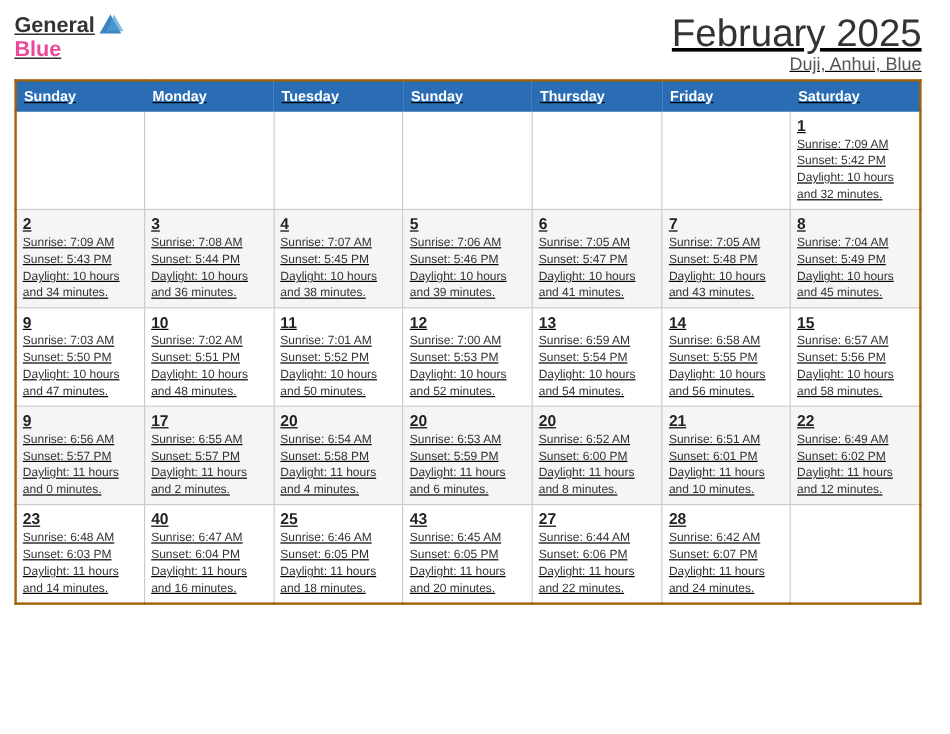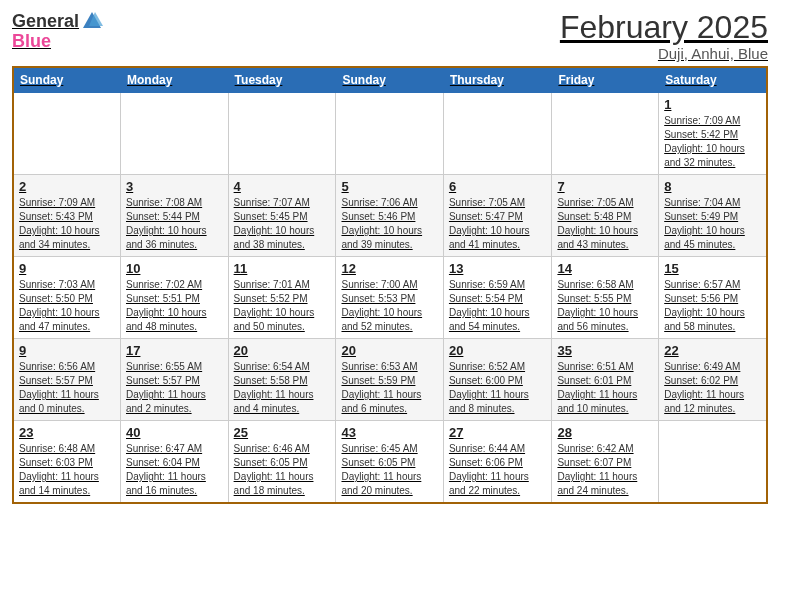--- a/index.html
+++ b/index.html
@@ -229,21 +229,21 @@
           </td>
           <td>
             <span class="day-number">20</span>
             <div class="day-info">Sunrise: 6:53 AM<br>Sunset: 5:59 PM<br>Daylight: 11 hours<br>and 6 minutes.</div>
           </td>
           <td>
             <span class="day-number">20</span>
             <div class="day-info">Sunrise: 6:52 AM<br>Sunset: 6:00 PM<br>Daylight: 11 hours<br>and 8 minutes.</div>
           </td>
           <td>
-            <span class="day-number">35</span>
+            <span class="day-number">21</span>
             <div class="day-info">Sunrise: 6:51 AM<br>Sunset: 6:01 PM<br>Daylight: 11 hours<br>and 10 minutes.</div>
           </td>
           <td>
             <span class="day-number">22</span>
             <div class="day-info">Sunrise: 6:49 AM<br>Sunset: 6:02 PM<br>Daylight: 11 hours<br>and 12 minutes.</div>
           </td>
         </tr>
         <tr>
           <td>
             <span class="day-number">23</span>

